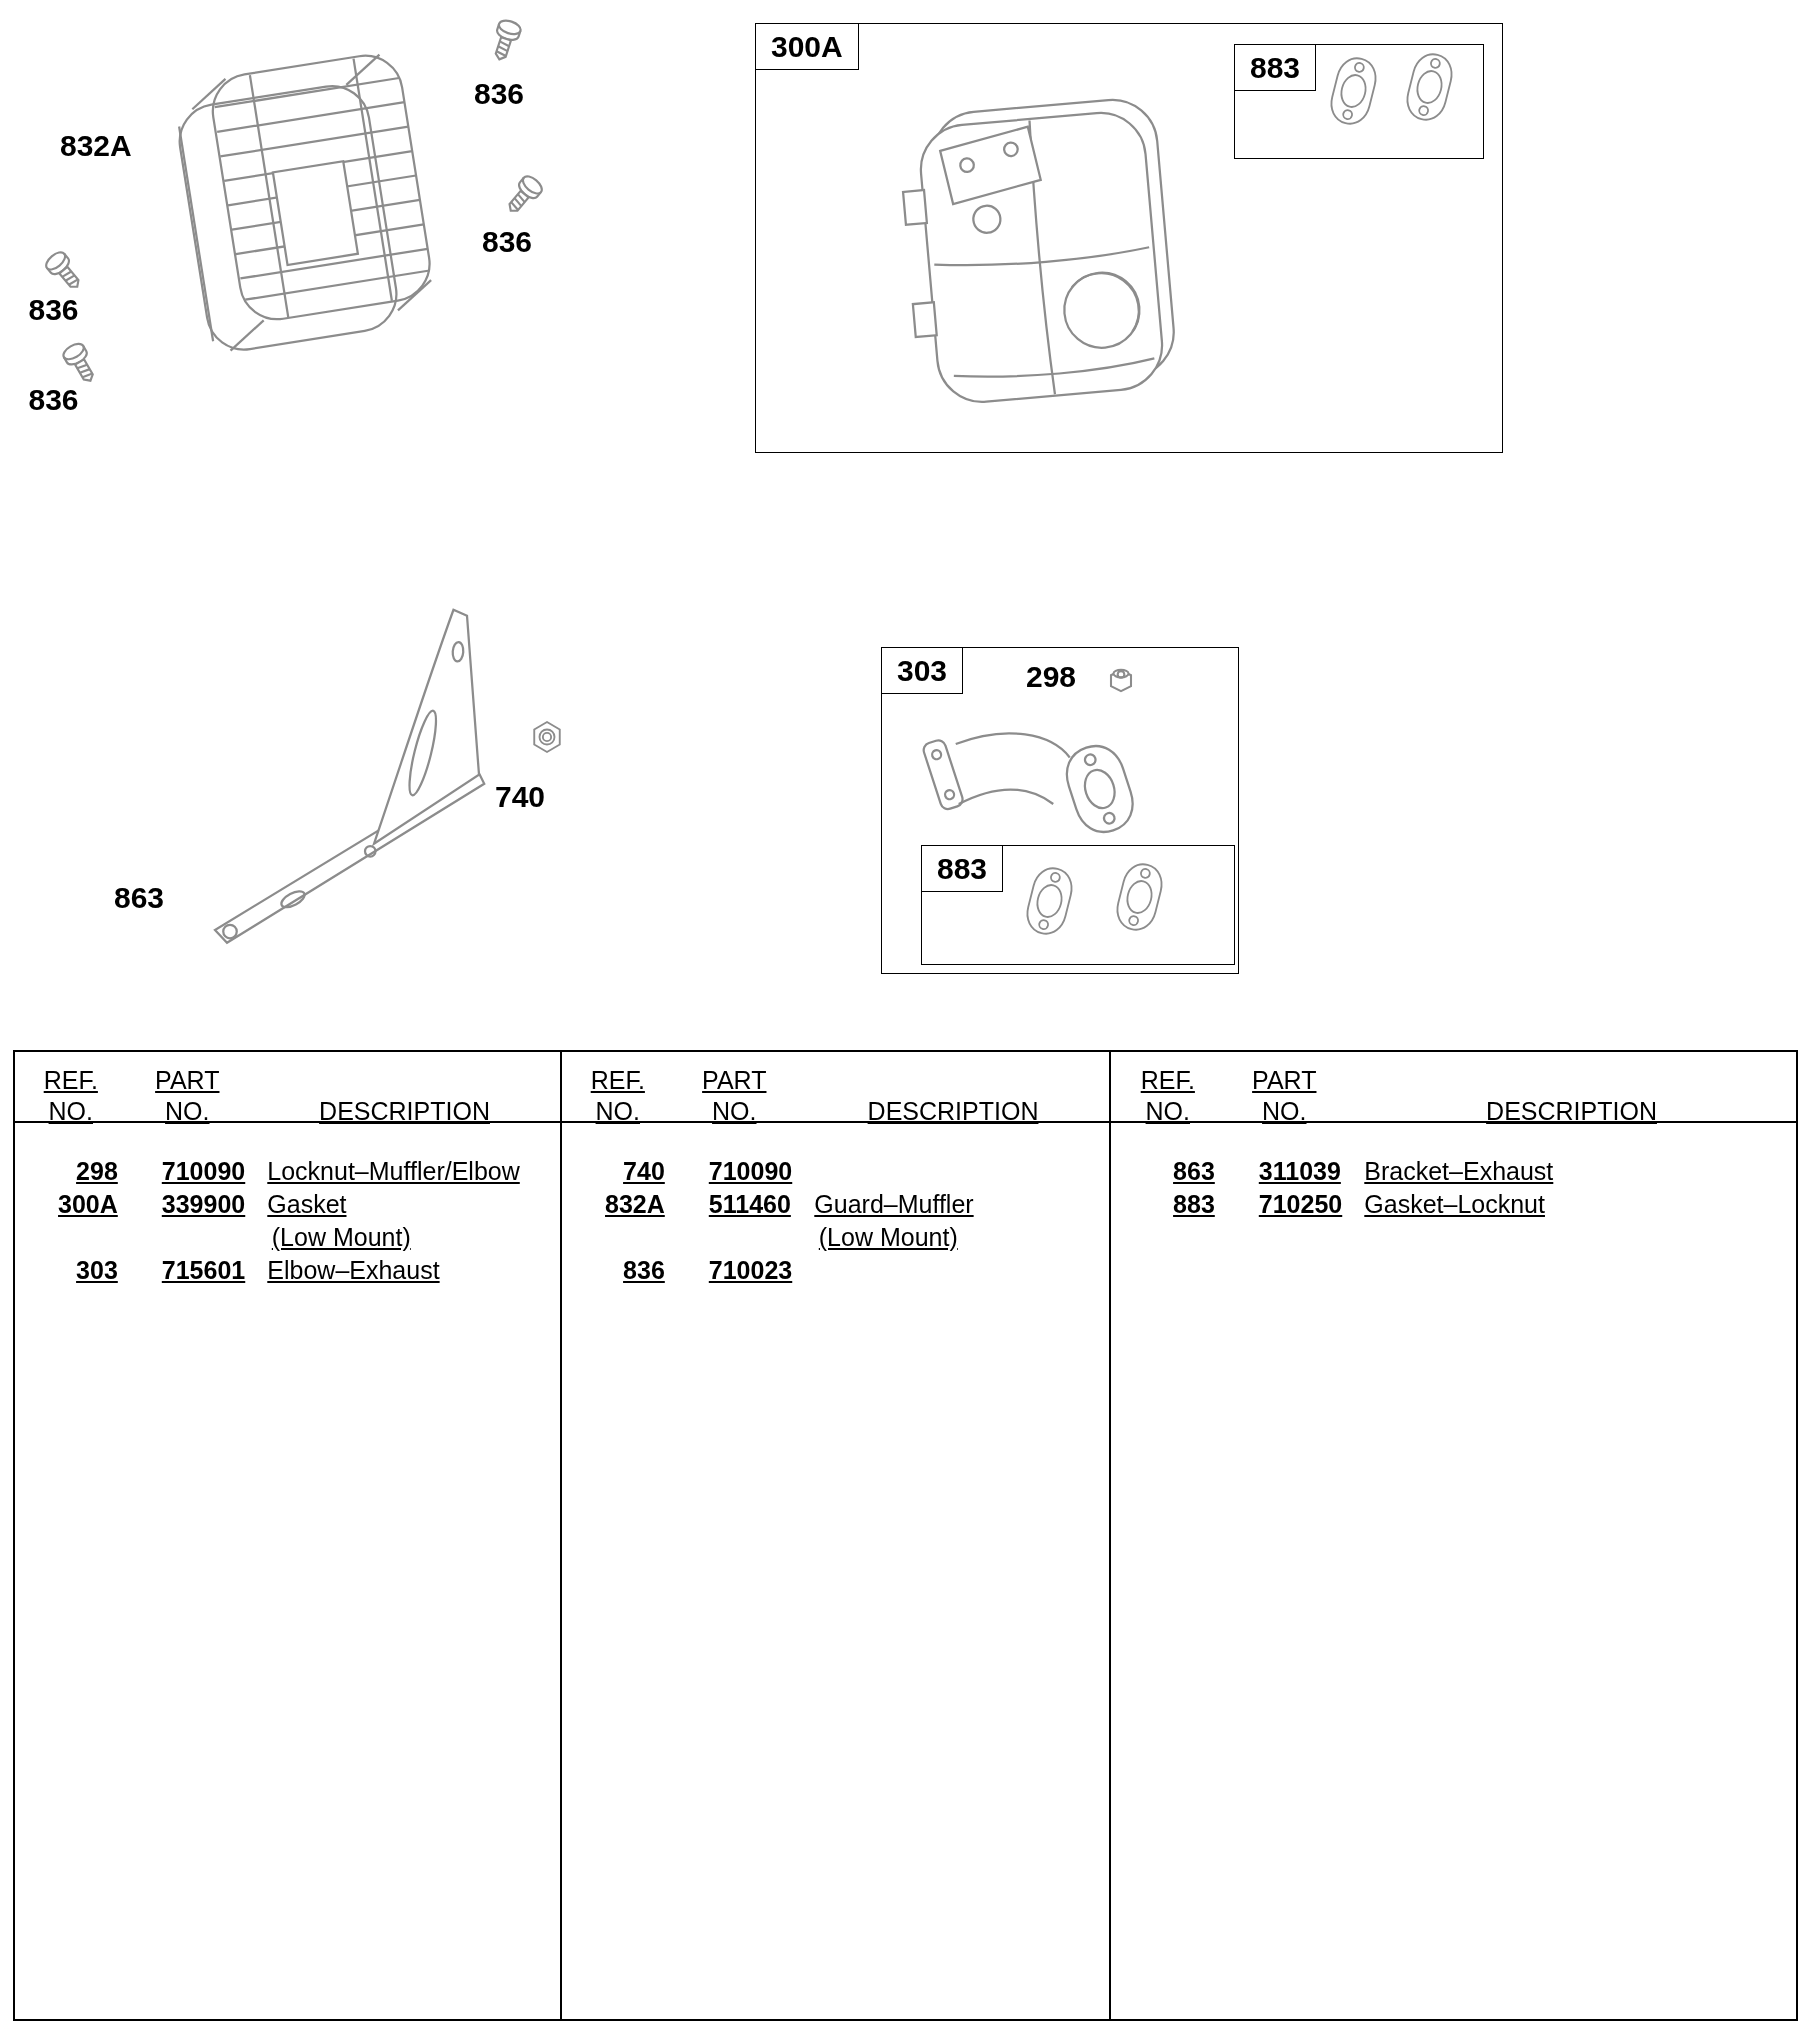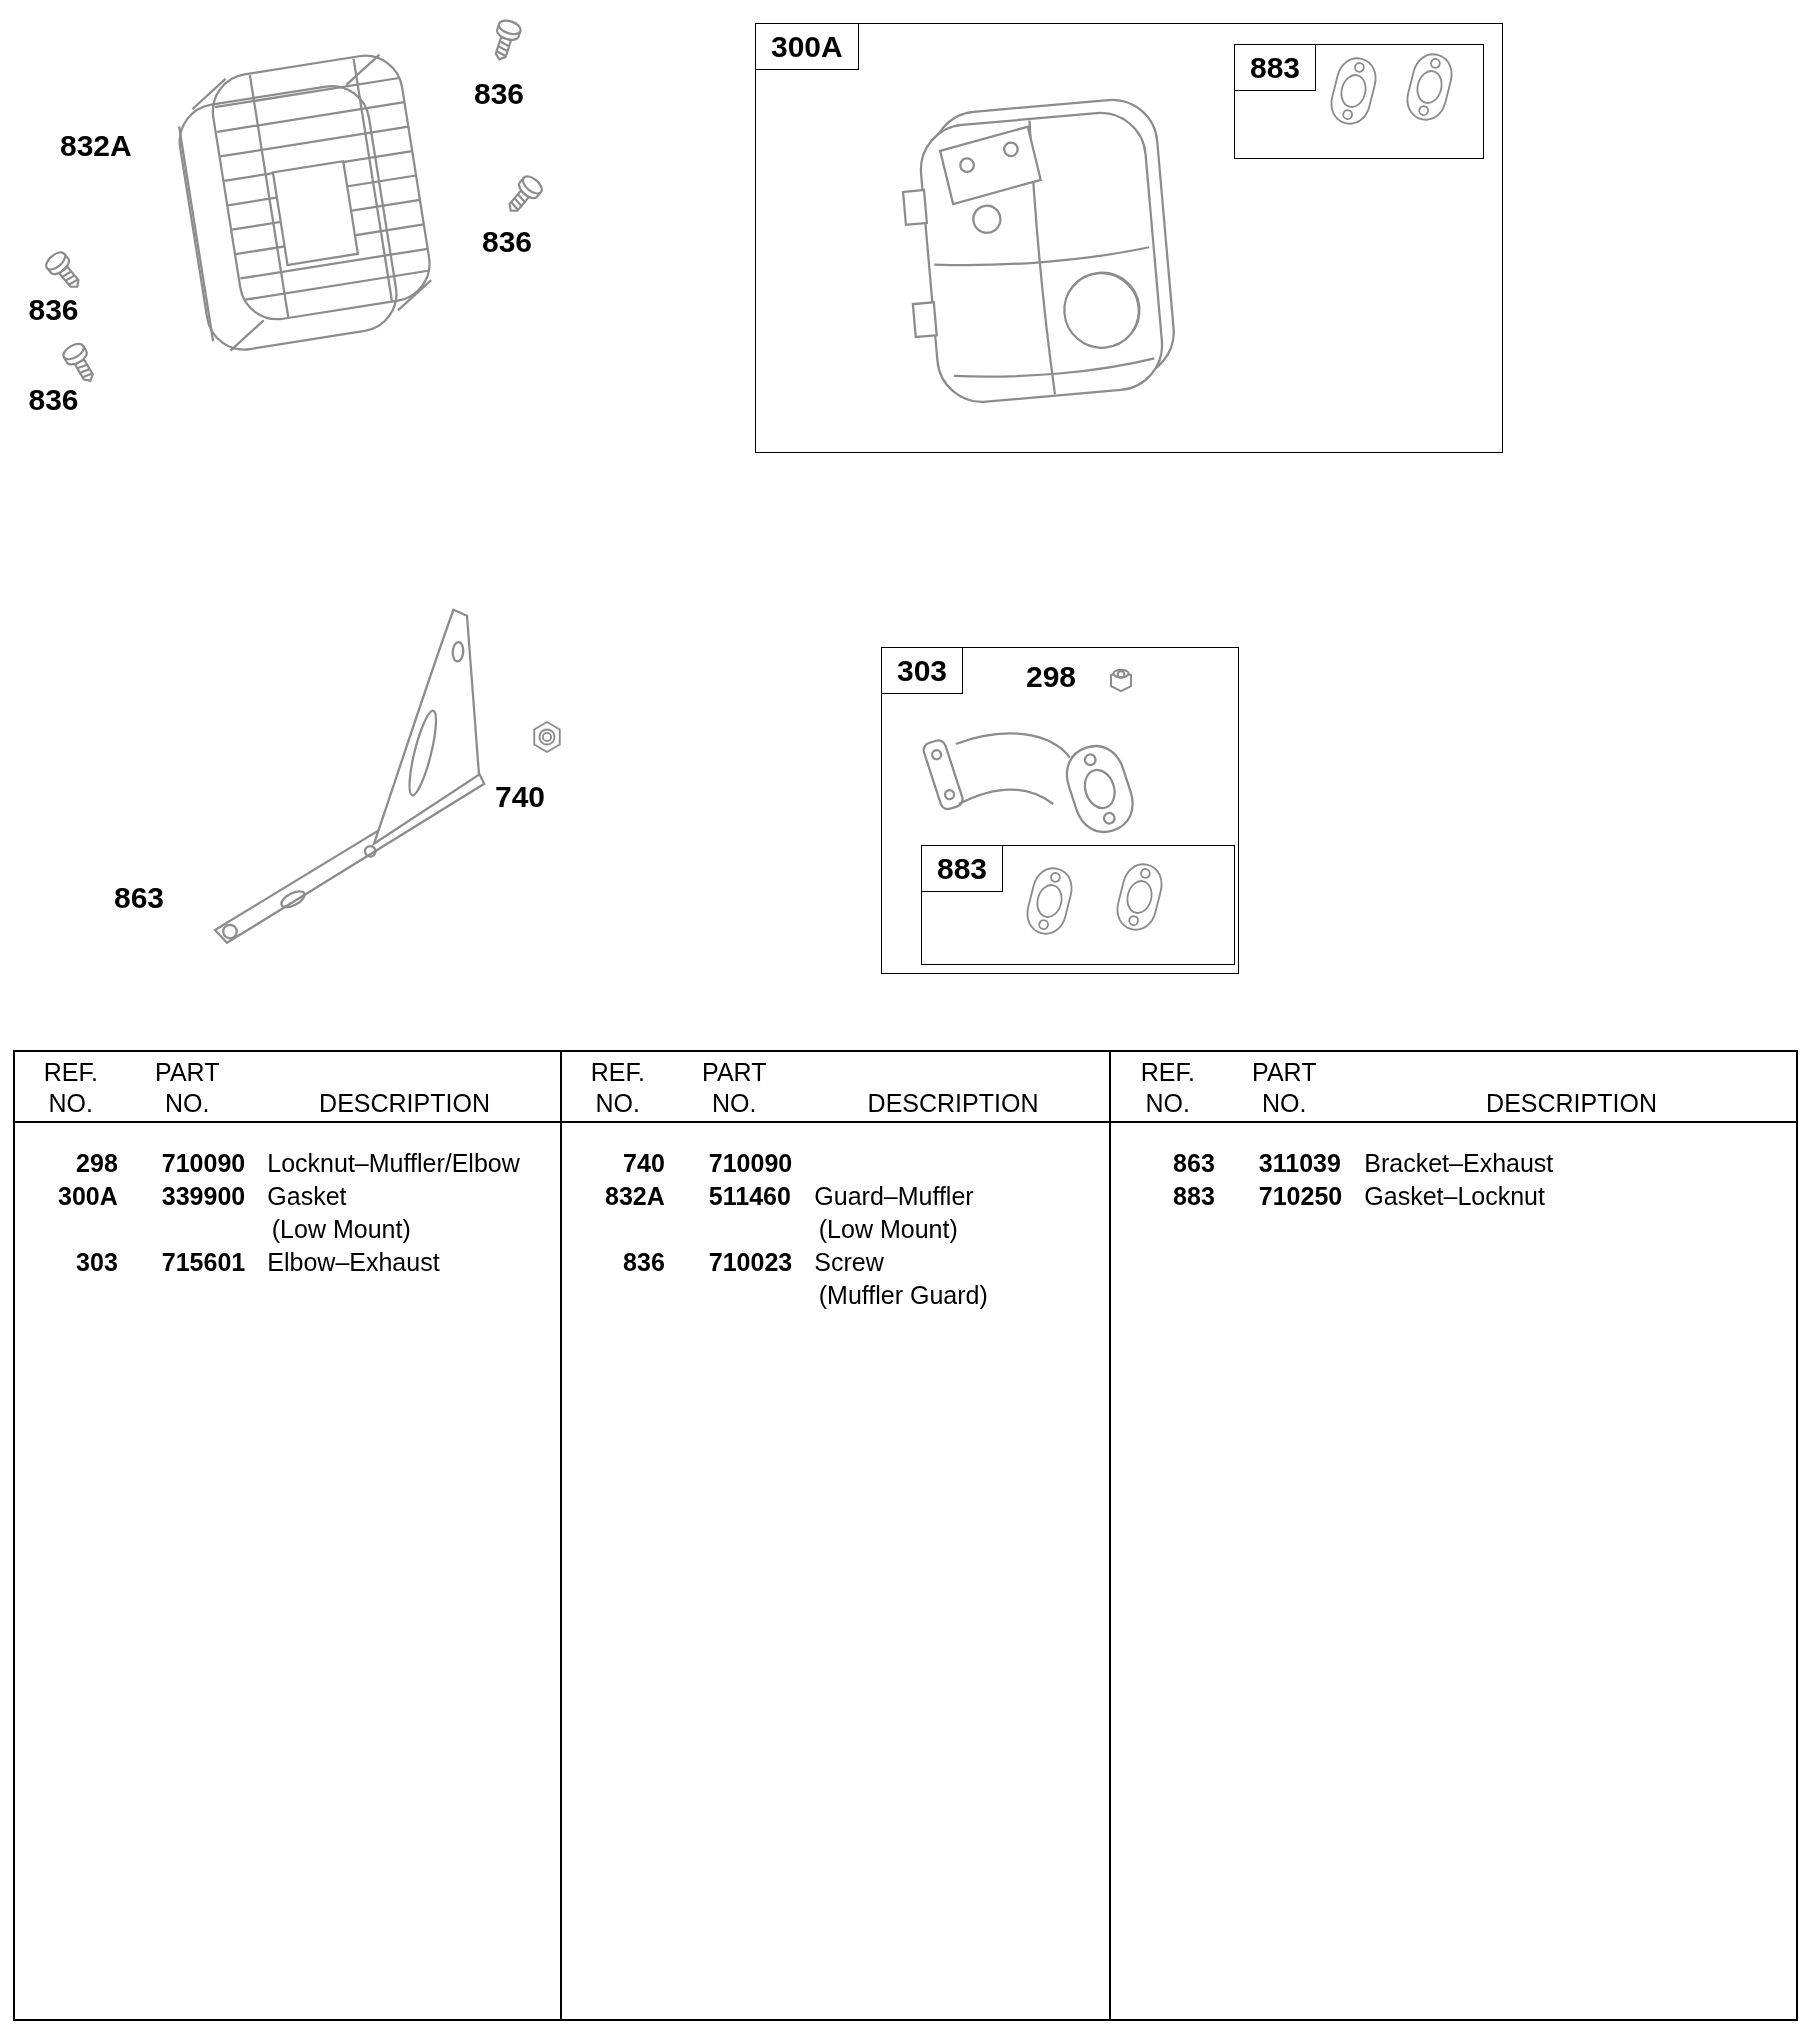--- a/index.html
+++ b/index.html
@@ -39,21 +39,21 @@
   .ptable{
     position:absolute;
     left:12.8px;top:1050px;
     width:1781px;height:967px;
     border:2.3px solid #000;
     background:#fff;
     font-size:25px;
   }
   .vsep{position:absolute;top:0;bottom:0;width:2.3px;background:#000;}
   .hsep{position:absolute;left:0;right:0;top:69px;height:2.3px;background:#000;}
-  .tcol{position:absolute;top:0;bottom:0;}
+  .tcol{position:absolute;top:8px;bottom:0;text-decoration:underline;}
   .hrow,.trow{
     display:grid;
     grid-template-columns:94px 139px 1fr;
     padding-left:9px;padding-right:7.5px;
     line-height:31.5px;
   }
   .thead{padding-top:4.5px;}
   .h-ref,.h-part,.h-desc{text-align:center;}
   .tbody{padding-top:27px;}
   .trow{line-height:33px;}
@@ -321,24 +321,20 @@
           <div class="c-ref">832A</div>
           <div class="c-part">511460</div>
           <div class="c-desc">
             <div>Guard–Muffler</div>
             <div class="cont">(Low Mount)</div>
           </div>
         </div>
         <div class="trow">
           <div class="c-ref">836</div>
           <div class="c-part">710023</div>
-          <div class="c-desc">
-            <div>Screw</div>
-            <div class="cont">(Muffler Guard)</div>
-          </div>
         </div>
       </div>
     </div>
 
     <div class="tcol" style="left:1097px;width:685px">
       <div class="thead">
         <div class="hrow">
           <div class="h-ref">REF.</div>
           <div class="h-part">PART</div>
           <div class="h-desc"></div>

